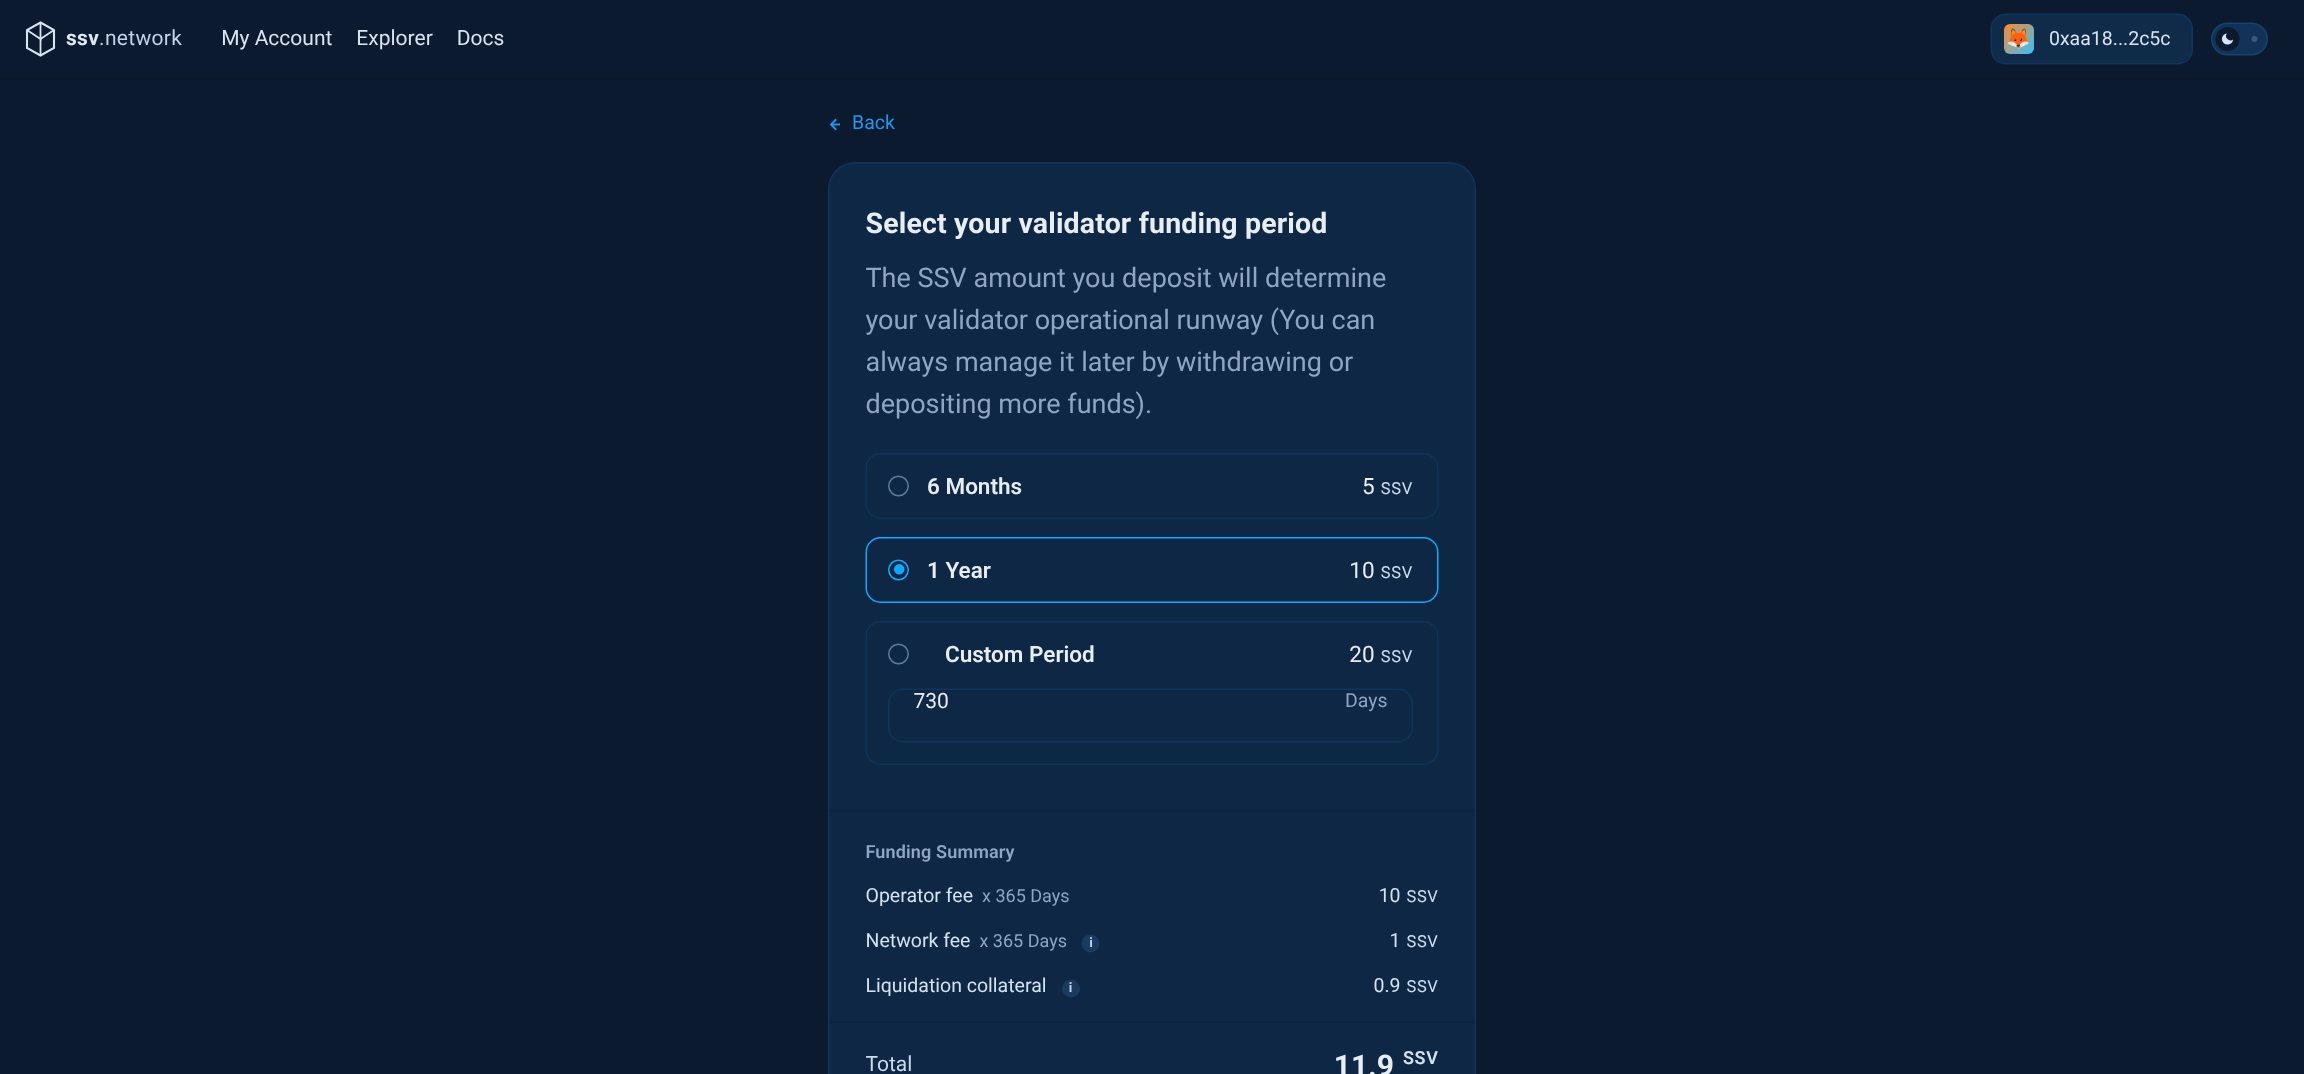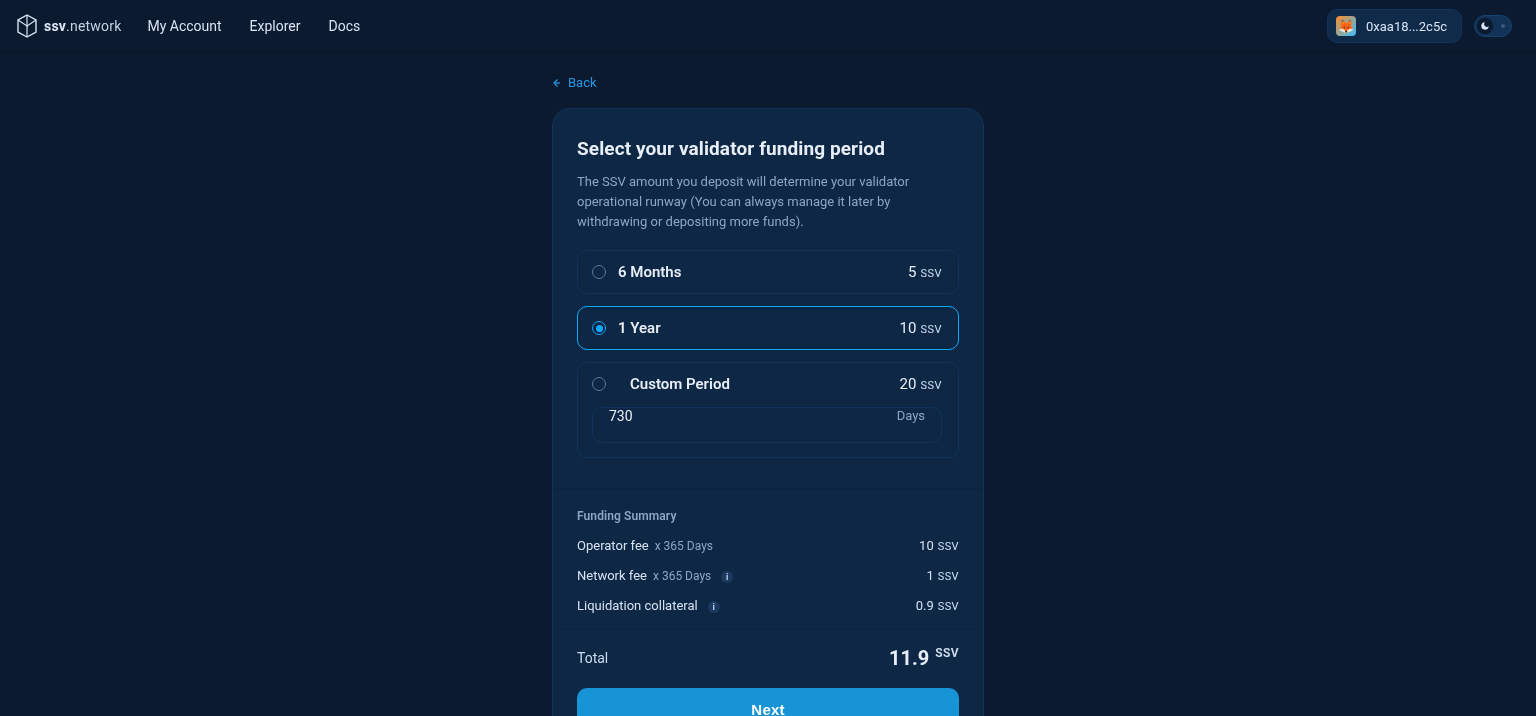--- a/index.html
+++ b/index.html
@@ -36,21 +36,21 @@
   }
   .logo {
     display: flex; align-items: center; gap: 6px;
     margin-right: 26px;
   }
   .logo-mark svg { display: block; }
   .logo-text { font-size: 14px; letter-spacing: .2px; color: #dfe9f5; white-space: nowrap; }
   .logo-text .bold { font-weight: 700; }
   .logo-text .thin { font-weight: 400; color: #c4d2e6; }
 
-  .nav { display: flex; gap: 28px; }
+  .nav { display: flex; gap: 16px; }
   .nav a {
     color: #d9e4f3; text-decoration: none;
     font-size: 14px;
   }
 
   .header-right {
     margin-left: auto;
     display: flex; align-items: center; gap: 12px;
   }
   .wallet-pill {
@@ -108,21 +108,21 @@
     border-radius: 18px;
     overflow: hidden;
   }
   .card-body { padding: 24px 24px 18px; }
   h1.title {
     margin: 4px 0 12px;
     font-size: 19px; font-weight: 700; letter-spacing: .1px;
   }
   p.desc {
     margin: 0 0 18px; color: var(--text-dim);
-    font-size: 13px; line-height: 1.55;
+    font-size: 18px; line-height: 1.55;
   }
 
   .option {
     border: 1px solid var(--panel-border);
     border-radius: 10px;
     padding: 12px 16px 12px 14px;
     display: flex; align-items: center;
     gap: 12px;
     margin-bottom: 12px;
     cursor: pointer;

